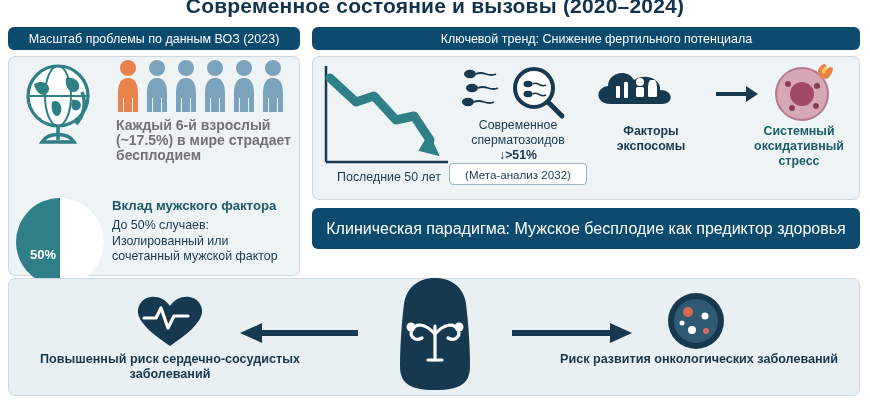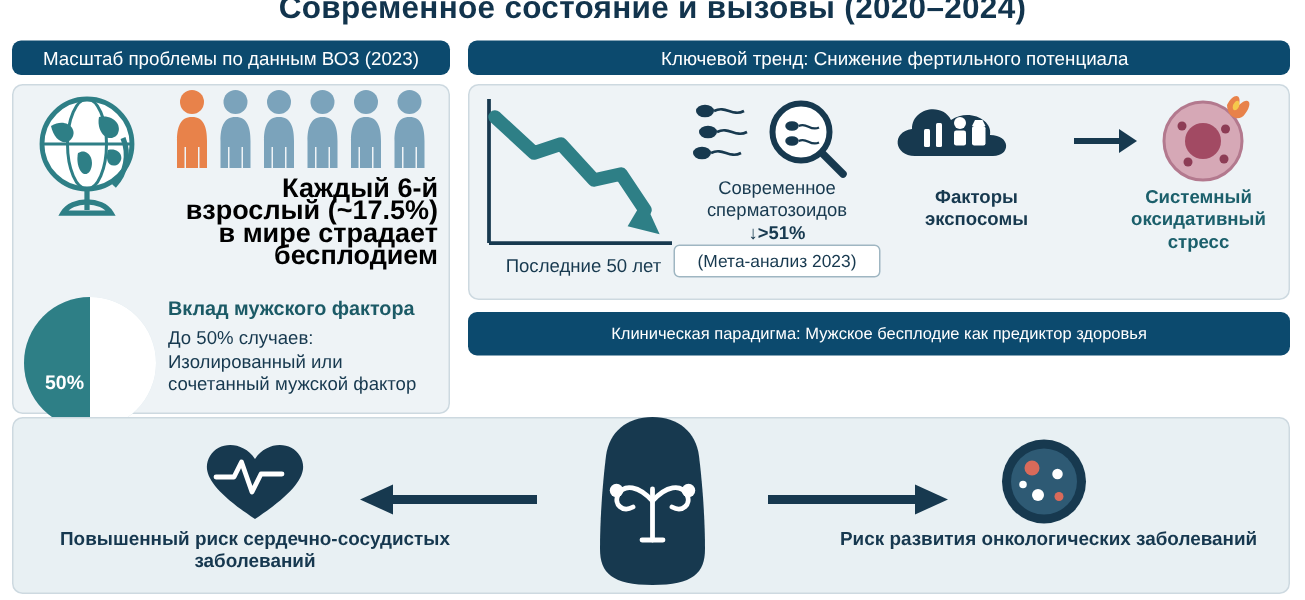--- a/index.html
+++ b/index.html
@@ -43,21 +43,21 @@
     display: flex;
     align-items: center;
     justify-content: center;
     text-align: center;
     box-sizing: border-box;
     padding: 0 8px;
     white-space: nowrap;
   }
   #pill-left   { left: 8px;   top: 27px;  width: 292px; height: 23px; }
   #pill-right  { left: 312px; top: 27px;  width: 548px; height: 23px; padding-left: 29px; }
-  #pill-clin   { left: 312px; top: 208px; width: 548px; height: 29px; font-size: 11px;}
+  #pill-clin   { left: 312px; top: 208px; width: 548px; height: 41px; font-size: 16px;}
 
   
   .left-card {
     position: absolute;
     left: 8px; top: 56px;
     width: 292px; height: 220px;
     background: #eef3f6;
     border: 1px solid #cdd9e0;
     border-radius: 7px;
     box-sizing: border-box;
@@ -70,25 +70,24 @@
   
   .people {
     position: absolute; left: 118px; top: 58px;
     width: 170px; height: 56px;
   }
 
   .left-text {
     position: absolute;
     left: 116px; top: 118px;
     width: 176px;
-    font-size: 18px;
-    font-weight: bold;
-    color: #000000;
-    line-height: 15px;
-    text-align: right;
+    font-size: 14px;
+    font-weight: bold;
+    color: #737373;
+    line-height: 15px;
   }
   
   .pie-wrap {
     position: absolute; left: 14px; top: 196px;
     width: 92px; height: 92px;
   }
   .pie-label {
     position: absolute;
     left: 30px; top: 247px;
     font-size: 13px;
@@ -323,21 +322,21 @@
         <path d="M74.5 30 C80 27 82 34 88 31" stroke="#17394f" stroke-width="1.5" fill="none"></path>
       </g>
       <line x1="90" y1="38" x2="104" y2="52" stroke="#17394f" stroke-width="5" stroke-linecap="round"></line>
     </svg>
   </div>
   <div class="conc-text">
     <div>Современное</div>
     <div>сперматозоидов</div>
     <div class="conc-arrowline">↓&gt;51%</div>
   </div>
-  <div class="meta-box">(Мета-анализ 2023)</div>
+  <div class="meta-box">(Мета-анализ 2032)</div>
 
   <div class="abs" style="left:588px; top:62px; width:126px; height:60px;">
     <svg width="126" height="60" viewBox="0 0 126 60">
       <path d="M22 42 C8 42 6 26 20 24 C20 10 40 6 46 18 C58 10 74 18 72 28 C86 28 86 42 74 42 Z" fill="#17394f"></path>
       <g fill="#ffffff">
         <rect x="28" y="24" width="4" height="12" rx="1"></rect>
         <rect x="36" y="20" width="4" height="16" rx="1"></rect>
         <circle cx="52" cy="20" r="4"></circle>
         <rect x="48" y="25" width="8" height="10" rx="1.5"></rect>
         <rect x="60" y="22" width="9" height="13" rx="1.5"></rect>

